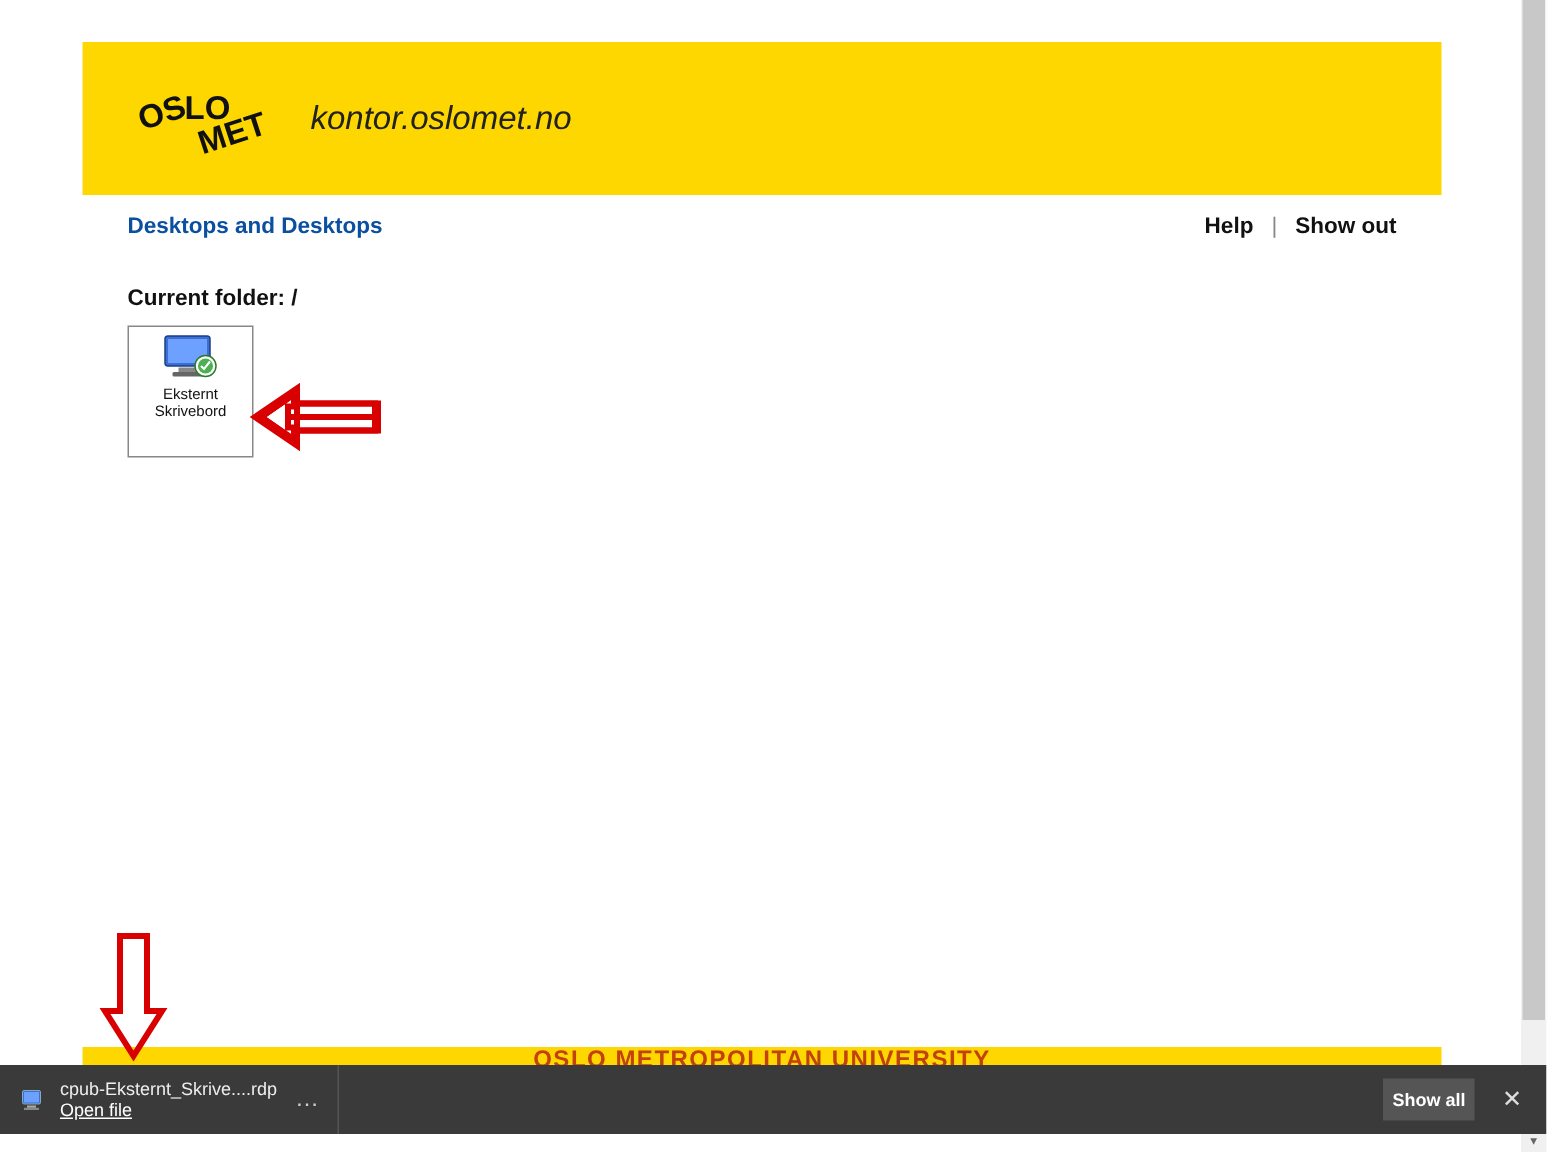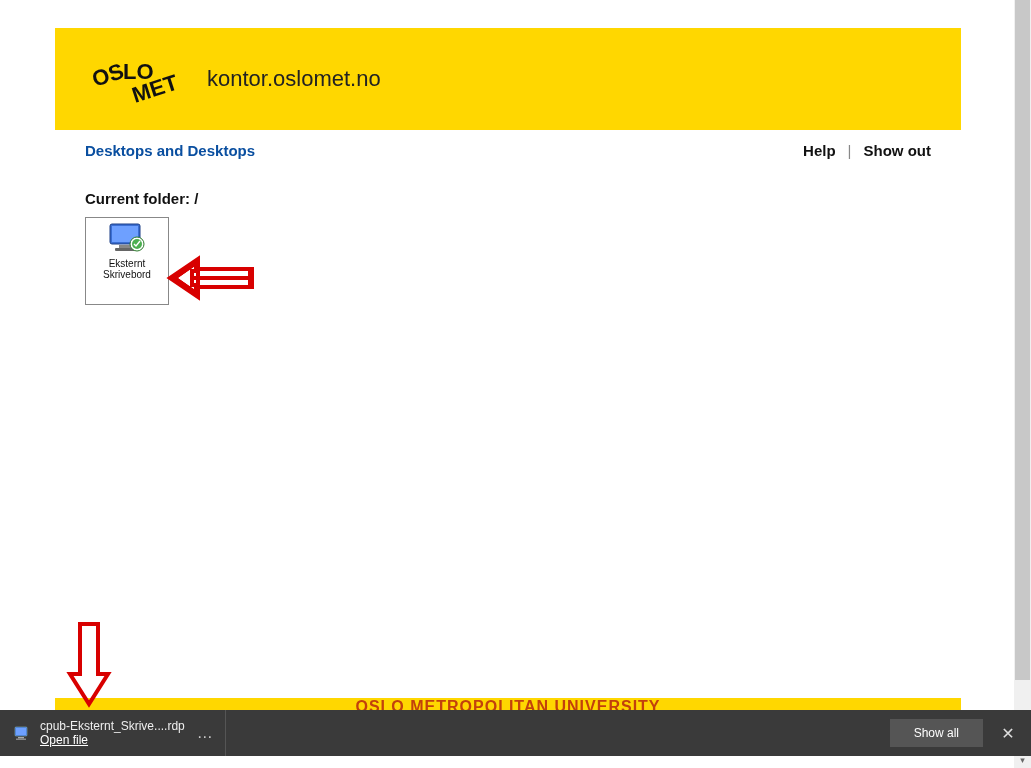--- a/index.html
+++ b/index.html
@@ -2,21 +2,21 @@
 <html><head>
 <meta charset="utf-8">
 <style>
   * { box-sizing: border-box; margin: 0; padding: 0; }
   html, body { width: 1031px; height: 768px; font-family: "Segoe UI", Arial, sans-serif; overflow: hidden; background: #fff; }
   .viewport { position: relative; width: 1031px; height: 768px; background: #fff; }
   .scroll-area { position: absolute; left: 0; top: 0; width: 1014px; height: 722px; background: #fff; }
   .page { position: absolute; left: 55px; top: 28px; width: 906px; }
   .header-band { height: 102px; background: #ffd700; display: flex; align-items: center; padding-left: 30px; }
   .logo { width: 100px; height: 60px; position: relative; margin-right: 22px; }
-  .site-title { font-size: 22px; color: #222; }
+  .site-title { font-size: 22px; color: #222; font-style: italic; }
   .navbar { height: 40px; background: #fff; display: flex; align-items: center; padding: 0 30px; justify-content: space-between; font-size: 15px; }
   .nav-left { color: #0a4fa0; font-weight: 600; }
   .nav-right { display: flex; align-items: center; gap: 12px; font-weight: 600; color: #111; text-align: center; }
   .nav-sep { color: #888; font-weight: 400; }
   .nav-link { cursor: pointer; }
   .content { padding: 20px 30px 0 30px; min-height: 470px; }
   .folder-label { font-weight: 700; font-size: 15px; margin-bottom: 10px; color: #111; }
   .app-tile { width: 84px; height: 88px; border: 1px solid #888; background: #fff; display: flex; flex-direction: column; align-items: center; justify-content: flex-start; padding: 4px 2px; cursor: pointer; position: relative; }
   .app-icon { width: 40px; height: 32px; position: relative; margin-bottom: 4px; }
   .app-name { font-size: 10px; text-align: center; line-height: 1.1; color: #111; }
@@ -29,21 +29,21 @@
   .vscroll-btn { position: absolute; left: 0; width: 17px; height: 17px; background: #f0f0f0; display:flex; align-items:center; justify-content:center; color:#666; font-size:9px; }
   
   .download-bar { position: absolute; left: 0; bottom: 12px; width: 1031px; height: 46px; background: #3a3a3a; display: flex; align-items: center; color: #fff; font-size: 12px; }
   .dl-item { display: flex; align-items: center; padding: 0 10px 0 14px; height: 100%; border-right: 1px solid #555; }
   .dl-icon { width: 18px; height: 18px; margin-right: 8px; }
   .dl-text { display: flex; flex-direction: column; line-height: 1.2; }
   .dl-filename { color: #eee; }
   .dl-open { color: #ffffff; text-decoration: underline; cursor: pointer; }
   .dl-more { margin-left: 12px; color: #ccc; font-size: 16px; letter-spacing: 2px; cursor: pointer; }
   .dl-spacer { flex: 1; }
-  .dl-showall { background: #555; color: #fff; border: none; padding: 7px 24px; font-size: 12px; font-weight: 400; margin-right: 10px; cursor: pointer; }
+  .dl-showall { background: #555; color: #fff; border: none; padding: 7px 6px; font-size: 12px; font-weight: 700; margin-right: 10px; cursor: pointer; }
   .dl-close { width: 30px; height: 30px; display: flex; align-items: center; justify-content: center; color: #ddd; cursor: pointer; font-size: 16px; margin-right: 8px; }
 </style>
 </head>
 <body>
 
 <div class="viewport">
 
   <div class="scroll-area">
 
     <div class="page">

